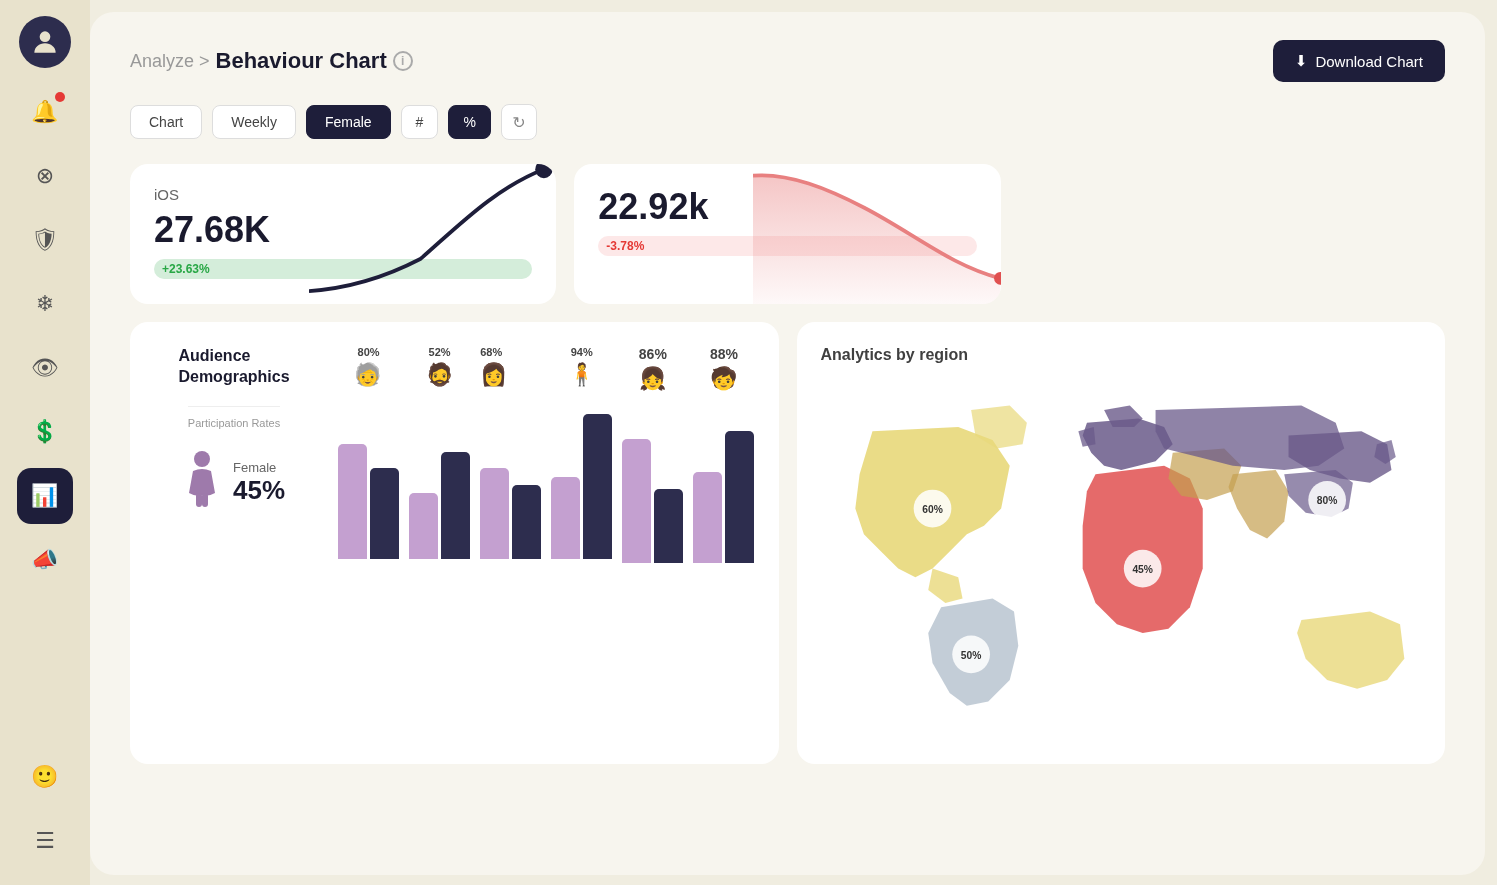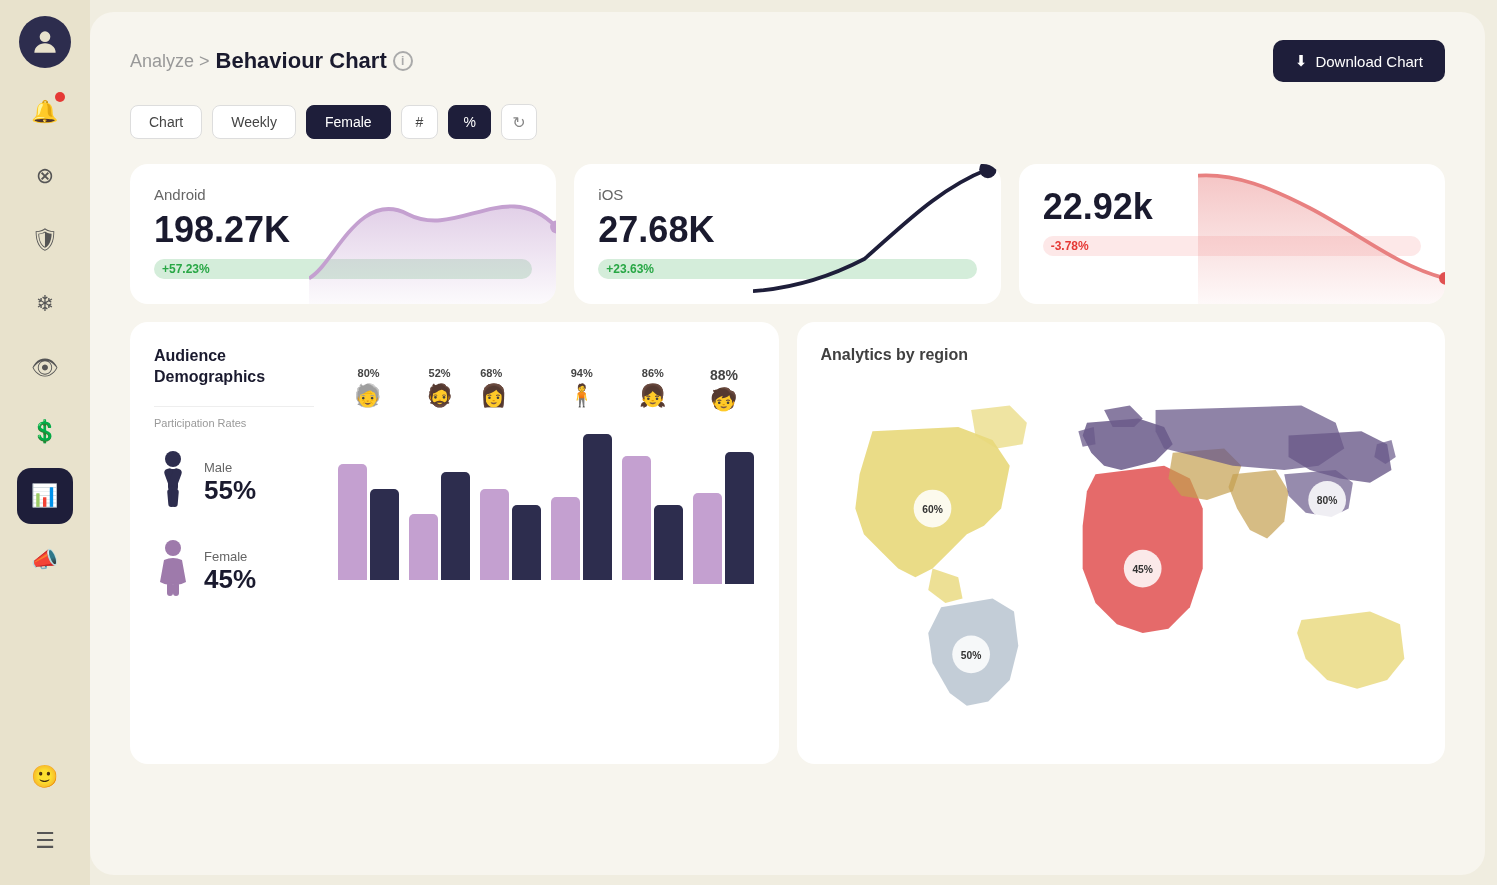--- a/index.html
+++ b/index.html
@@ -180,21 +180,21 @@
     }
     .bottom-card {
       background: #fff;
       border-radius: 18px;
       padding: 24px;
     }
     .card-title { font-size: 16px; font-weight: 700; color: #404040; margin-bottom: 16px; }
 
     
     .demo-layout { display: flex; gap: 24px; }
-    .demo-left { display: flex; flex-direction: column; gap: 12px; min-width: 160px; }
+    .demo-left { display: flex; flex-direction: column; gap: 12px; min-width: 160px; align-items: center; }
     .demo-title { font-size: 16px; font-weight: 700; color: #1a1a2e; line-height: 1.3; }
     .participation-label { font-size: 11px; color: #999; border-top: 1px solid #eee; padding-top: 10px; margin-top: 6px; }
     .gender-item { display: flex; align-items: center; gap: 12px; margin-top: 8px; }
     .gender-icon { font-size: 36px; color: #2d2d4e; }
     .gender-icon.female { color: #9e7aab; }
     .gender-text { display: flex; flex-direction: column; }
     .gender-name { font-size: 13px; color: #666; }
     .gender-pct { font-size: 26px; font-weight: 700; color: #1a1a2e; }
 
     
@@ -268,36 +268,20 @@
     <button class="filter-btn active">Female</button>
     <button class="filter-symbol">#</button>
     <button class="filter-symbol active">%</button>
     <div class="refresh-btn">
       <span>↻</span>
     </div>
   </div>
 
   <div class="cards-row">
 
-    <div class="metric-card">
-      <div class="metric-label">Android</div>
-      <div class="metric-value">198.27K</div>
-      <span class="metric-badge green">+57.23%</span>
-      <svg class="sparkline" viewBox="0 0 200 120" preserveAspectRatio="none">
-        <defs>
-          <linearGradient id="grad1" x1="0" y1="0" x2="0" y2="1">
-            <stop offset="0%" stop-color="#c4a0d0" stop-opacity="0.5"></stop>
-            <stop offset="100%" stop-color="#c4a0d0" stop-opacity="0.05"></stop>
-          </linearGradient>
-        </defs>
-        <path d="M0,100 C20,90 40,30 80,50 C120,70 160,20 200,60" fill="none" stroke="#c4a0d0" stroke-width="3"></path>
-        <path d="M0,100 C20,90 40,30 80,50 C120,70 160,20 200,60 L200,120 L0,120 Z" fill="url(#grad1)"></path>
-        <circle cx="200" cy="60" r="5" fill="#c4a0d0"></circle>
-      </svg>
-    </div>
 
     <div class="metric-card">
       <div class="metric-label">iOS</div>
       <div class="metric-value">27.68K</div>
       <span class="metric-badge green">+23.63%</span>
       <svg class="sparkline" viewBox="0 0 200 120" preserveAspectRatio="none">
         <path d="M0,110 C30,108 60,100 90,85 C120,60 150,30 190,15" fill="none" stroke="#1e1e3a" stroke-width="3"></path>
         <circle cx="190" cy="15" r="7" fill="#1e1e3a"></circle>
       </svg>
     </div>
@@ -320,36 +304,20 @@
   </div>
 
   <div class="bottom-row">
 
     <div class="bottom-card">
       <div class="demo-layout">
         <div class="demo-left">
           <div class="demo-title">Audience<br>Demographics</div>
           <div class="participation-label">Participation Rates</div>
           <div class="gender-item">
-            <div class="gender-icon">
-              <svg width="38" height="60" viewBox="0 0 38 60">
-                <circle cx="19" cy="10" r="8" fill="#2d2d4e"></circle>
-                <rect x="14" y="20" width="10" height="22" rx="4" fill="#2d2d4e"></rect>
-                <rect x="9" y="20" width="9" height="18" rx="4" fill="#2d2d4e" transform="rotate(-20 13 20)"></rect>
-                <rect x="20" y="20" width="9" height="18" rx="4" fill="#2d2d4e" transform="rotate(20 25 20)"></rect>
-                <rect x="13" y="40" width="7" height="18" rx="3" fill="#2d2d4e" transform="rotate(-5 16 40)"></rect>
-                <rect x="18" y="40" width="7" height="18" rx="3" fill="#2d2d4e" transform="rotate(5 22 40)"></rect>
-              </svg>
-            </div>
-            <div class="gender-text">
-              <span class="gender-name">Male</span>
-              <span class="gender-pct">55%</span>
-            </div>
-          </div>
-          <div class="gender-item">
             <div class="gender-icon female">
               <svg width="38" height="60" viewBox="0 0 38 60">
                 <circle cx="19" cy="10" r="8" fill="#9e7aab"></circle>
                 <path d="M10,22 Q19,18 28,22 L32,44 Q25,48 19,46 Q13,48 6,44 Z" fill="#9e7aab"></path>
                 <rect x="13" y="44" width="6" height="14" rx="3" fill="#9e7aab"></rect>
                 <rect x="19" y="44" width="6" height="14" rx="3" fill="#9e7aab"></rect>
               </svg>
             </div>
             <div class="gender-text">
               <span class="gender-name">Female</span>
@@ -391,21 +359,21 @@
             <div style="display:flex;flex-direction:column;align-items:center;flex:1;height:100%;">
               <span style="font-size:11px;font-weight:600;color:#444;margin-bottom:4px;">94%</span>
               <div style="font-size:22px;margin-bottom:6px;">🧍</div>
               <div style="display:flex;gap:3px;align-items:flex-end;height:165px;width:100%;">
                 <div style="flex:1;height:50%;background:#c4a0d0;border-radius:5px 5px 0 0;"></div>
                 <div style="flex:1;height:88%;background:#2d2d4e;border-radius:5px 5px 0 0;"></div>
               </div>
             </div>
 
             <div style="display:flex;flex-direction:column;align-items:center;flex:1;height:100%;">
-              <span style="font-size:11px;font-weight:600;color:#444;margin-bottom:4px;">86%</span>
+              <span style="font-size:14px;font-weight:600;color:#444;margin-bottom:4px;">86%</span>
               <div style="font-size:22px;margin-bottom:6px;">👧</div>
               <div style="display:flex;gap:3px;align-items:flex-end;height:165px;width:100%;">
                 <div style="flex:1;height:75%;background:#c4a0d0;border-radius:5px 5px 0 0;"></div>
                 <div style="flex:1;height:45%;background:#2d2d4e;border-radius:5px 5px 0 0;"></div>
               </div>
             </div>
 
             <div style="display:flex;flex-direction:column;align-items:center;flex:1;height:100%;">
               <span style="font-size:14px;font-weight:600;color:#444;margin-bottom:4px;">88%</span>
               <div style="font-size:22px;margin-bottom:6px;">🧒</div>

